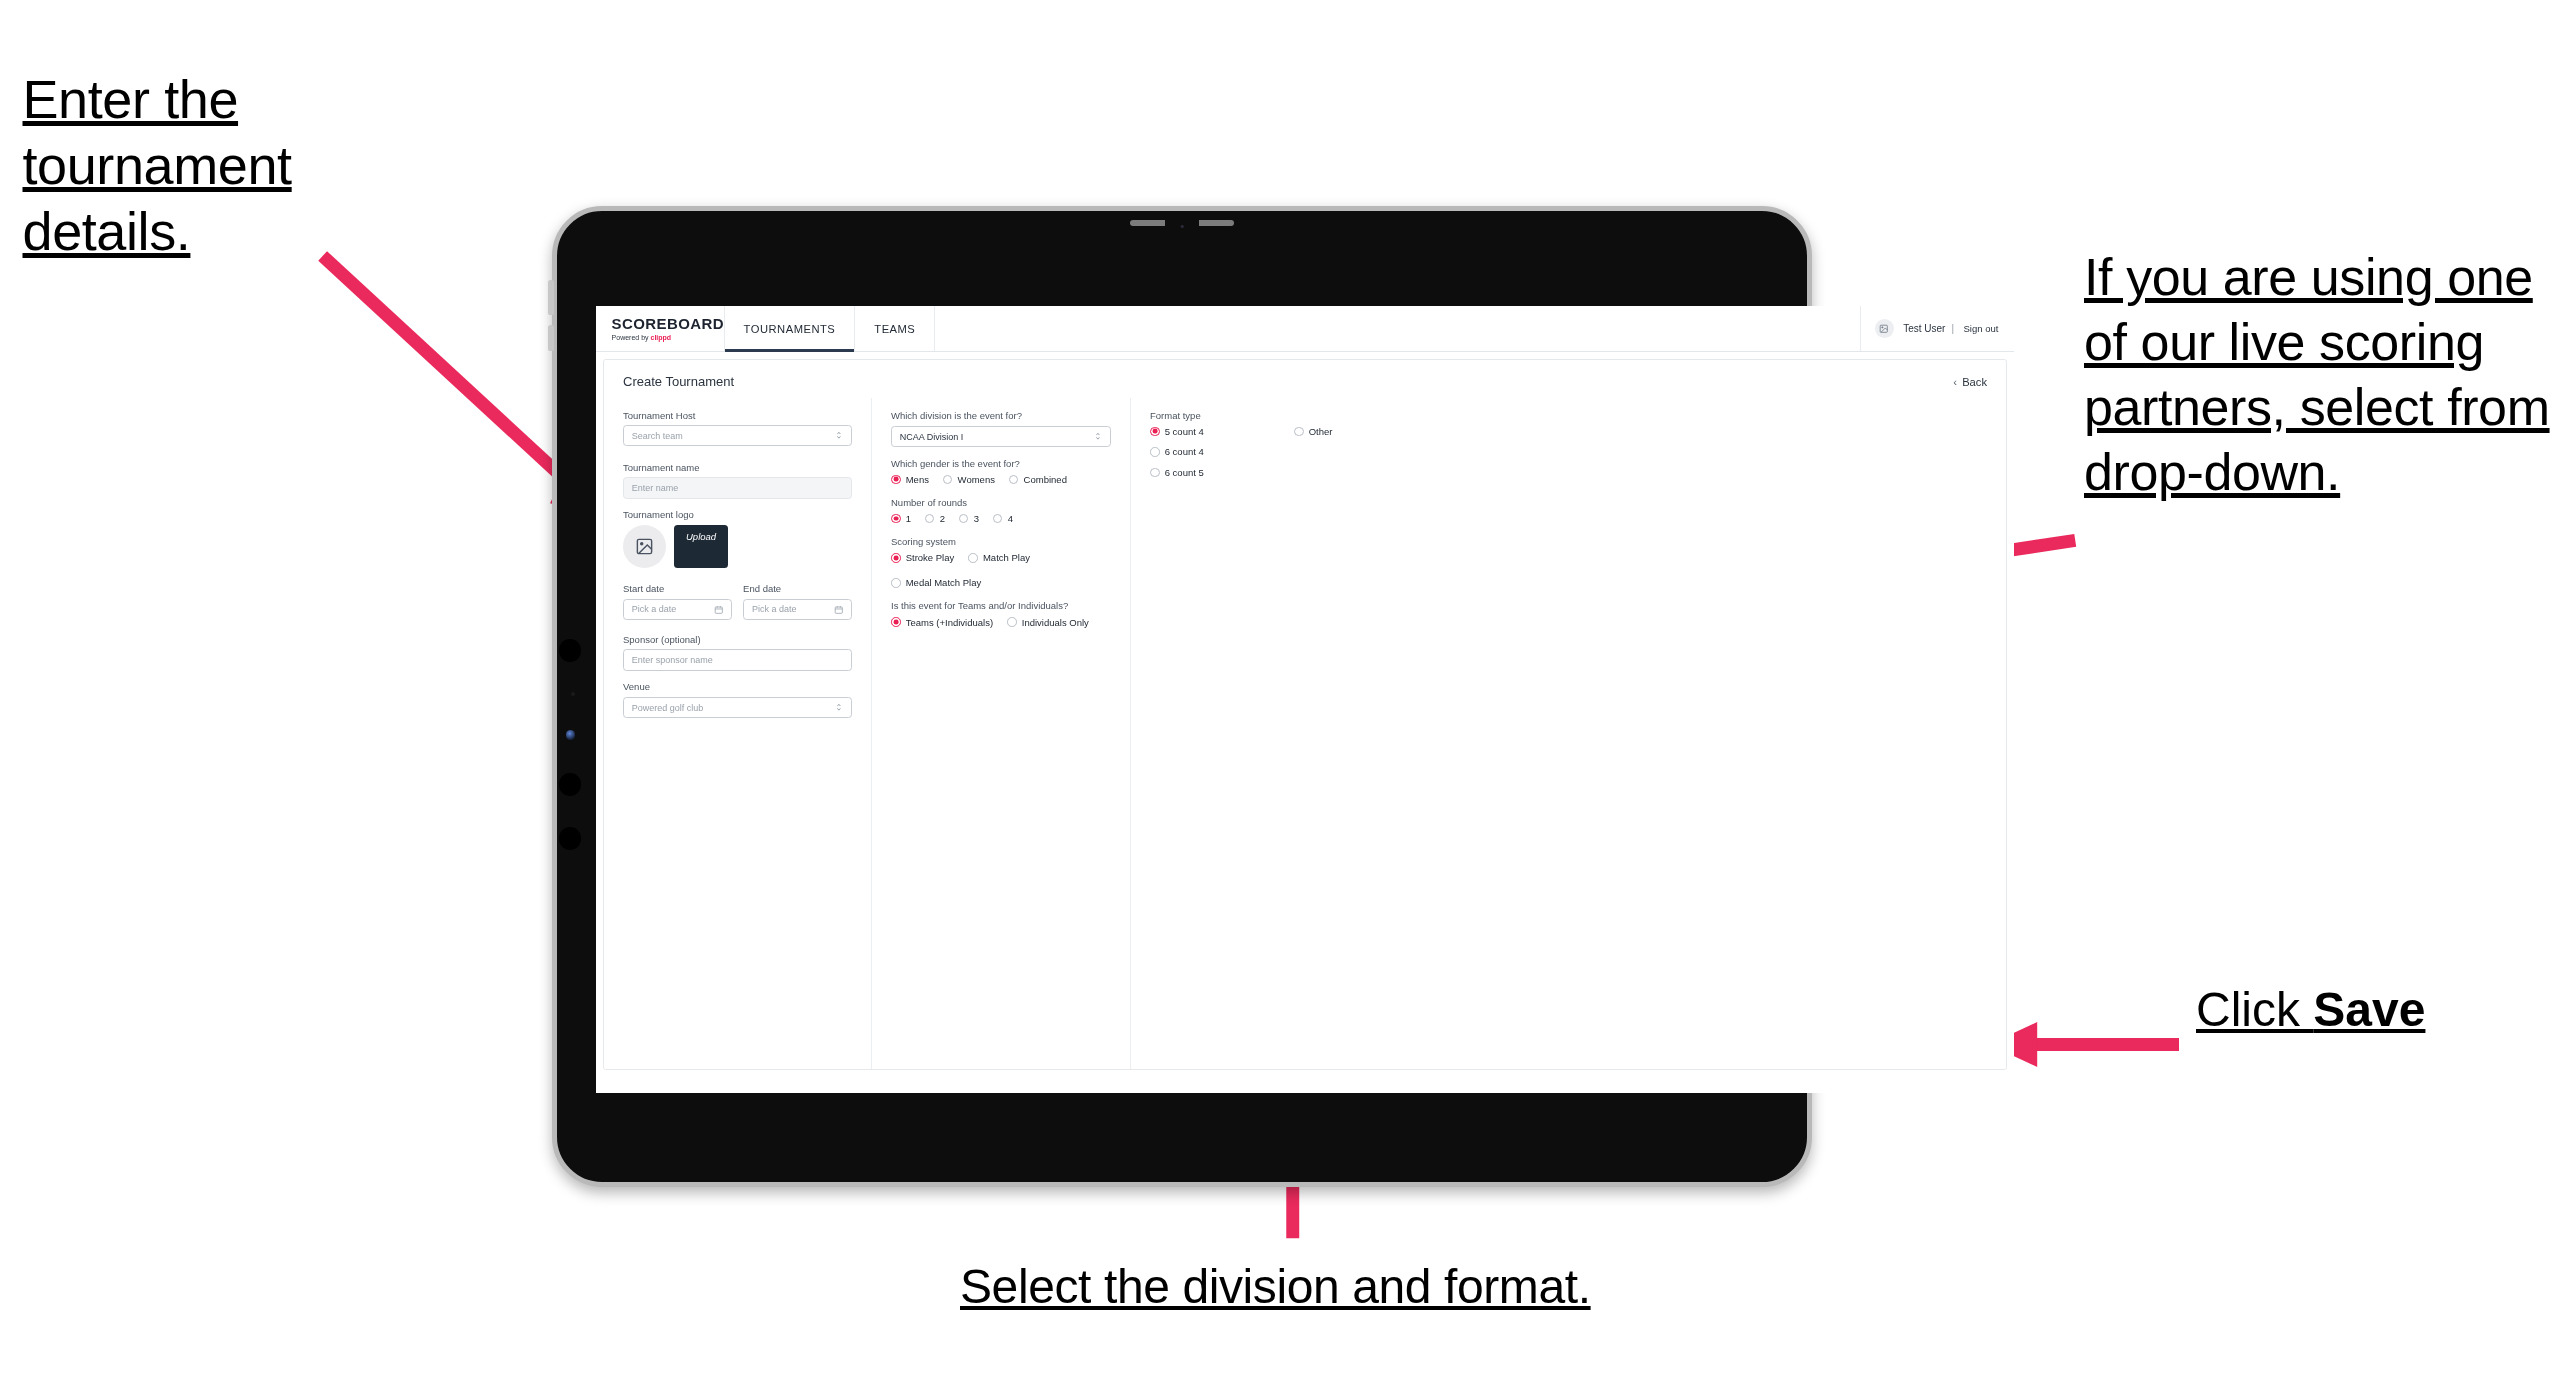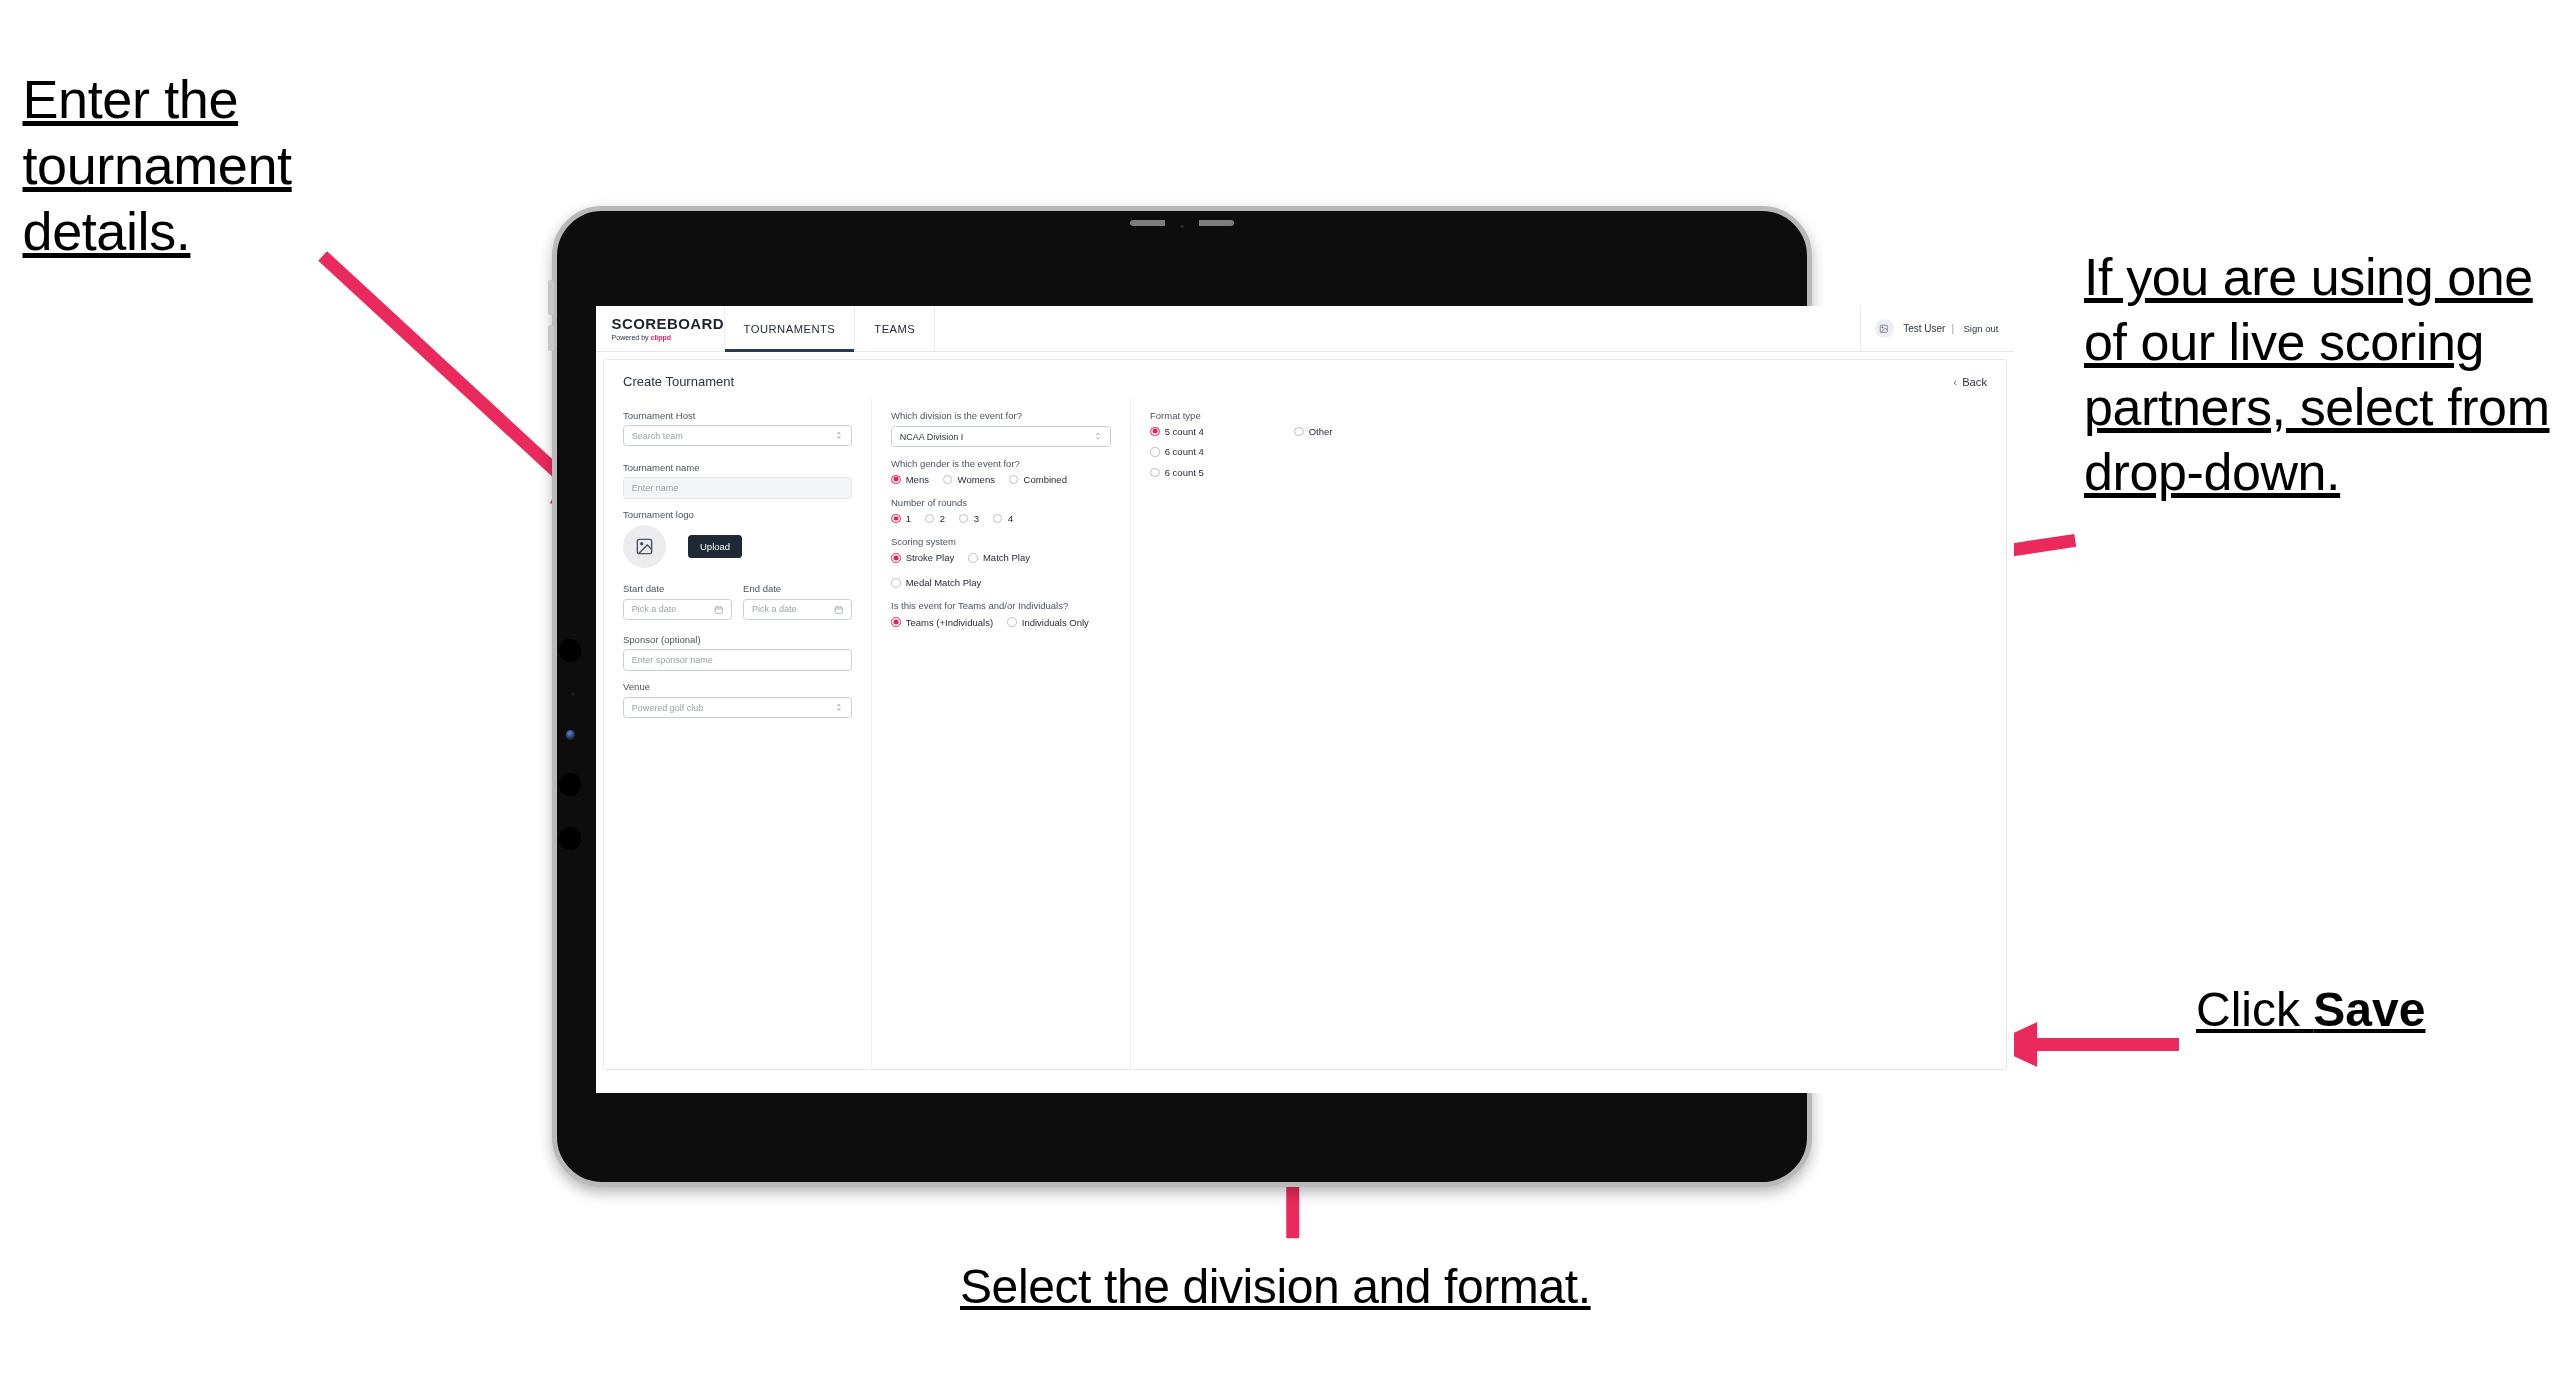--- a/index.html
+++ b/index.html
@@ -111,21 +111,21 @@
   .lbl.q{font-size:9.5px;color:#4a5360;margin-bottom:5.2px;}
   .input{
     height:21.6px;border:0.9px solid #c9ced4;border-radius:3.5px;background:#fff;
     display:flex;align-items:center;padding:0 7.8px;font-size:9px;color:#9aa2ab;
     box-sizing:border-box;position:relative;
   }
   .input.filled{color:#2b3440;}
   .input.soft{background:#f4f5f7;border-color:#e4e7ea;}
   .input .right-ic{margin-left:auto;display:flex;align-items:center;gap:6px;color:#9aa2ab;}
 
-  .logo-row{display:flex;align-items:center;gap:22px;margin-top:3.5px;}
+  .logo-row{display:flex;gap:8px;margin-top:3.5px;font-style:italic;}
   .logo-circle{
     width:43px;height:43px;border-radius:50%;background:#ececef;
     display:flex;align-items:center;justify-content:center;color:#4a5360;
   }
   .upload-btn{
     background:#1e2936;color:#fff;font-size:9.5px;border-radius:3.5px;
     padding:6px 12px;cursor:pointer;
   }
   .date-row{display:flex;gap:11.2px;}
   .date-col{flex:1;}

